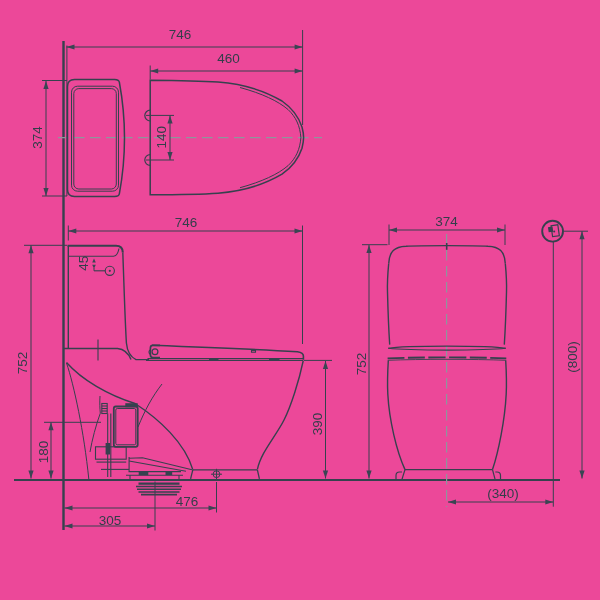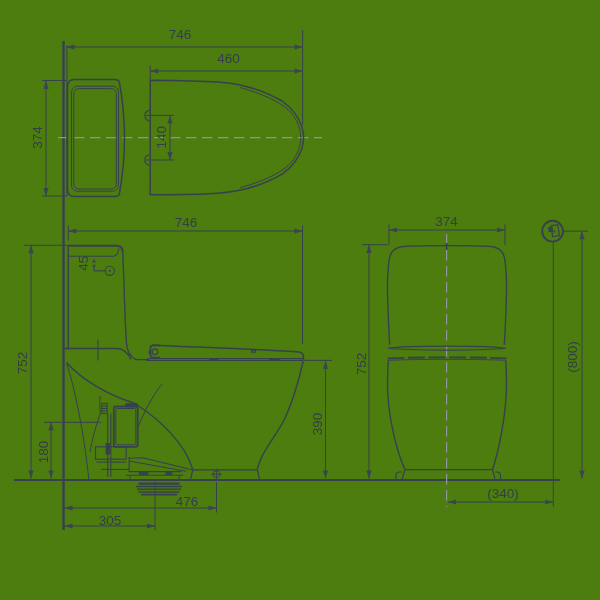--- a/index.html
+++ b/index.html
@@ -1,16 +1,16 @@
 <!DOCTYPE html>
 <html><head>
 <meta charset="utf-8">
 <style>
   html,body{margin:0;padding:0;background:#ffffff;}
-  #page{width:600px;height:600px;background:#4d7c0f;position:relative;overflow:hidden;}
+  #page{width:600px;height:600px;background:#ec4899;position:relative;overflow:hidden;}
   svg{display:block;}
   text{font-family:"Liberation Sans",sans-serif;fill:#333e4a;}
 </style>
 </head>
 <body>
 <div id="page">
 <svg width="600" height="600" viewBox="0 0 600 600">
 <defs>
   <marker id="ar" markerUnits="userSpaceOnUse" markerWidth="12" markerHeight="8" refX="11" refY="4" orient="auto-start-reverse" viewBox="0 0 12 8">
     <path d="M11,4 L3,6.6 L3,1.4 Z" fill="#3a4553"></path>

